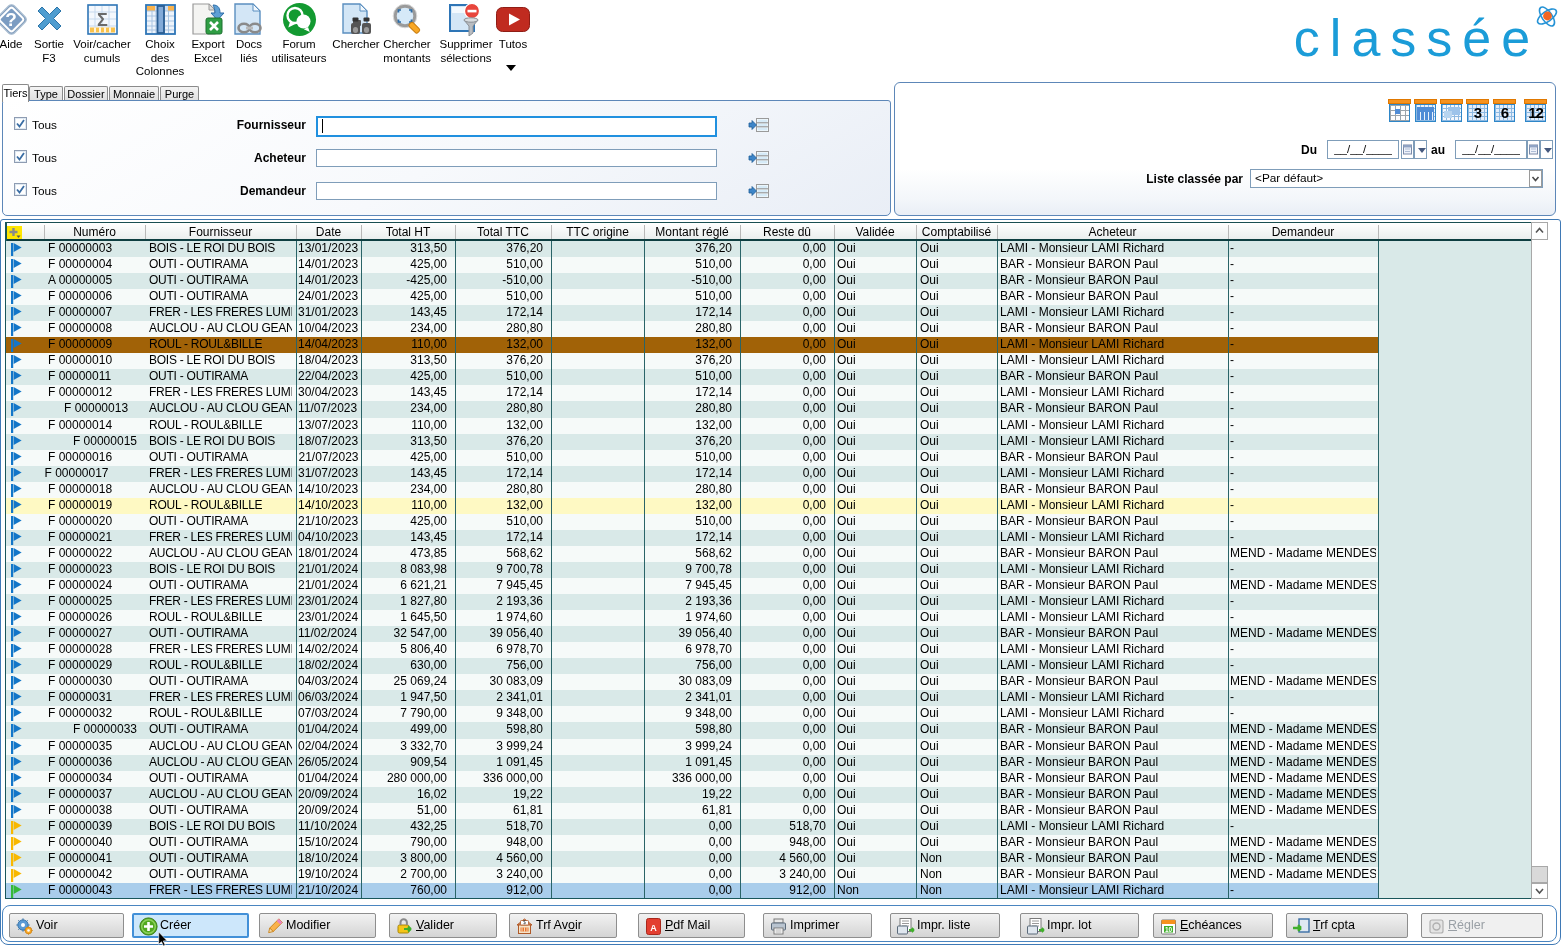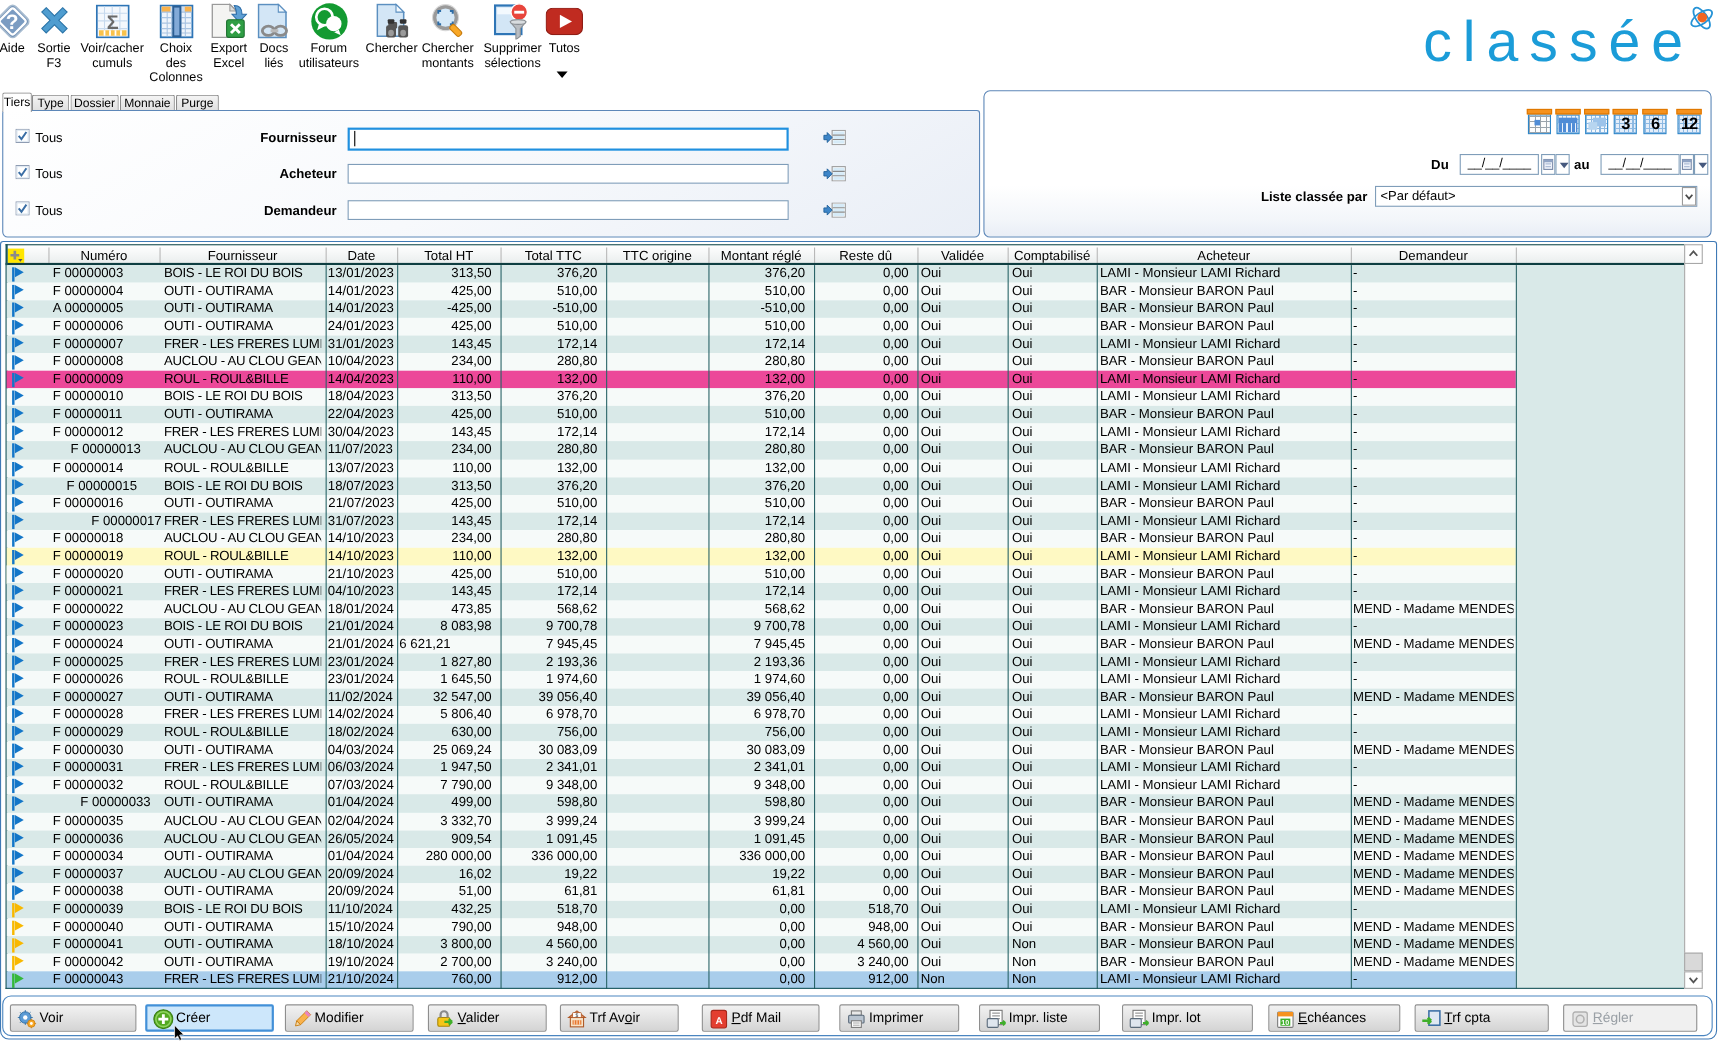--- a/index.html
+++ b/index.html
@@ -414,21 +414,21 @@
     <div class="c" style="left:290px;width:63px;padding-left:2px;padding-right:0px;text-align:left">10/04/2023</div>
     <div class="c" style="left:355px;width:89px;padding-left:2px;padding-right:3px;text-align:right">234,00</div>
     <div class="c" style="left:449px;width:91px;padding-left:2px;padding-right:3px;text-align:right">280,80</div>
     <div class="c" style="left:638px;width:91px;padding-left:2px;padding-right:3px;text-align:right">280,80</div>
     <div class="c" style="left:734px;width:89px;padding-left:2px;padding-right:3px;text-align:right">0,00</div>
     <div class="c" style="left:828px;width:79px;padding-left:3px;padding-right:0px;text-align:left">Oui</div>
     <div class="c" style="left:910px;width:77px;padding-left:4px;padding-right:0px;text-align:left">Oui</div>
     <div class="c" style="left:991px;width:228px;padding-left:3px;padding-right:0px;text-align:left">BAR - Monsieur BARON Paul</div>
     <div class="c" style="left:1222px;width:148px;padding-left:2px;padding-right:0px;text-align:left">-</div>
   </div>
-<div class="r" style="top:337px;height:16px;background:#ec4899;width:1372px">
+<div class="r" style="top:337px;height:16px;background:#a16207;width:1372px">
     <svg class="fg" width="14" height="15" viewBox="0 0 14 15">
       <rect x="3" y="1" width="2.2" height="13" fill="#1376c8"></rect>
       <path d="M5.6 1 L13.6 5.5 L5.6 10 Z" fill="#1376c8"></path>
     </svg>
     <div class="c" style="left:38px;width:95px;padding-left:4px;padding-right:2px;text-align:left">F 00000009</div>
     <div class="c" style="left:139px;width:147px;padding-left:4px;padding-right:0px;text-align:left;letter-spacing:-0.25px">ROUL - ROUL&amp;BILLE</div>
     <div class="c" style="left:290px;width:63px;padding-left:2px;padding-right:0px;text-align:left">14/04/2023</div>
     <div class="c" style="left:355px;width:89px;padding-left:2px;padding-right:3px;text-align:right">110,00</div>
     <div class="c" style="left:449px;width:91px;padding-left:2px;padding-right:3px;text-align:right">132,00</div>
     <div class="c" style="left:638px;width:91px;padding-left:2px;padding-right:3px;text-align:right">132,00</div>
@@ -521,21 +521,21 @@
     <div class="c" style="left:828px;width:79px;padding-left:3px;padding-right:0px;text-align:left">Oui</div>
     <div class="c" style="left:910px;width:77px;padding-left:4px;padding-right:0px;text-align:left">Oui</div>
     <div class="c" style="left:991px;width:228px;padding-left:3px;padding-right:0px;text-align:left">LAMI - Monsieur LAMI Richard</div>
     <div class="c" style="left:1222px;width:148px;padding-left:2px;padding-right:0px;text-align:left">-</div>
   </div>
 <div class="r" style="top:434px;height:16px;background:#d9e9e8;width:1372px">
     <svg class="fg" width="14" height="15" viewBox="0 0 14 15">
       <rect x="3" y="1" width="2.2" height="13" fill="#1376c8"></rect>
       <path d="M5.6 1 L13.6 5.5 L5.6 10 Z" fill="#1376c8"></path>
     </svg>
-    <div class="c" style="left:38px;width:95px;padding-left:4px;padding-right:2px;text-align:center">F 00000015</div>
+    <div class="c" style="left:38px;width:95px;padding-left:4px;padding-right:2px;text-align:right">F 00000015</div>
     <div class="c" style="left:139px;width:147px;padding-left:4px;padding-right:0px;text-align:left;letter-spacing:-0.25px">BOIS - LE ROI DU BOIS</div>
     <div class="c" style="left:290px;width:63px;padding-left:2px;padding-right:0px;text-align:left">18/07/2023</div>
     <div class="c" style="left:355px;width:89px;padding-left:2px;padding-right:3px;text-align:right">313,50</div>
     <div class="c" style="left:449px;width:91px;padding-left:2px;padding-right:3px;text-align:right">376,20</div>
     <div class="c" style="left:638px;width:91px;padding-left:2px;padding-right:3px;text-align:right">376,20</div>
     <div class="c" style="left:734px;width:89px;padding-left:2px;padding-right:3px;text-align:right">0,00</div>
     <div class="c" style="left:828px;width:79px;padding-left:3px;padding-right:0px;text-align:left">Oui</div>
     <div class="c" style="left:910px;width:77px;padding-left:4px;padding-right:0px;text-align:left">Oui</div>
     <div class="c" style="left:991px;width:228px;padding-left:3px;padding-right:0px;text-align:left">LAMI - Monsieur LAMI Richard</div>
     <div class="c" style="left:1222px;width:148px;padding-left:2px;padding-right:0px;text-align:left">-</div>
@@ -555,21 +555,21 @@
     <div class="c" style="left:828px;width:79px;padding-left:3px;padding-right:0px;text-align:left">Oui</div>
     <div class="c" style="left:910px;width:77px;padding-left:4px;padding-right:0px;text-align:left">Oui</div>
     <div class="c" style="left:991px;width:228px;padding-left:3px;padding-right:0px;text-align:left">BAR - Monsieur BARON Paul</div>
     <div class="c" style="left:1222px;width:148px;padding-left:2px;padding-right:0px;text-align:left">-</div>
   </div>
 <div class="r" style="top:466px;height:16px;background:#d9e9e8;width:1372px">
     <svg class="fg" width="14" height="15" viewBox="0 0 14 15">
       <rect x="3" y="1" width="2.2" height="13" fill="#1376c8"></rect>
       <path d="M5.6 1 L13.6 5.5 L5.6 10 Z" fill="#1376c8"></path>
     </svg>
-    <div class="c" style="left:48px;width:95px;padding-left:4px;padding-right:2px;text-align:right">F 00000017</div>
+    <div class="c" style="left:22px;width:95px;padding-left:4px;padding-right:2px;text-align:center">F 00000017</div>
     <div class="c" style="left:139px;width:147px;padding-left:4px;padding-right:0px;text-align:left;letter-spacing:-0.25px">FRER - LES FRERES LUMI</div>
     <div class="c" style="left:290px;width:63px;padding-left:2px;padding-right:0px;text-align:left">31/07/2023</div>
     <div class="c" style="left:355px;width:89px;padding-left:2px;padding-right:3px;text-align:right">143,45</div>
     <div class="c" style="left:449px;width:91px;padding-left:2px;padding-right:3px;text-align:right">172,14</div>
     <div class="c" style="left:638px;width:91px;padding-left:2px;padding-right:3px;text-align:right">172,14</div>
     <div class="c" style="left:734px;width:89px;padding-left:2px;padding-right:3px;text-align:right">0,00</div>
     <div class="c" style="left:828px;width:79px;padding-left:3px;padding-right:0px;text-align:left">Oui</div>
     <div class="c" style="left:910px;width:77px;padding-left:4px;padding-right:0px;text-align:left">Oui</div>
     <div class="c" style="left:991px;width:228px;padding-left:3px;padding-right:0px;text-align:left">LAMI - Monsieur LAMI Richard</div>
     <div class="c" style="left:1222px;width:148px;padding-left:2px;padding-right:0px;text-align:left">-</div>
@@ -677,21 +677,21 @@
     <div class="c" style="left:1222px;width:148px;padding-left:2px;padding-right:0px;text-align:left">-</div>
   </div>
 <div class="r" style="top:578px;height:16px;background:#f6faf9;width:1372px">
     <svg class="fg" width="14" height="15" viewBox="0 0 14 15">
       <rect x="3" y="1" width="2.2" height="13" fill="#1376c8"></rect>
       <path d="M5.6 1 L13.6 5.5 L5.6 10 Z" fill="#1376c8"></path>
     </svg>
     <div class="c" style="left:38px;width:95px;padding-left:4px;padding-right:2px;text-align:left">F 00000024</div>
     <div class="c" style="left:139px;width:147px;padding-left:4px;padding-right:0px;text-align:left;letter-spacing:-0.25px">OUTI - OUTIRAMA</div>
     <div class="c" style="left:290px;width:63px;padding-left:2px;padding-right:0px;text-align:left">21/01/2024</div>
-    <div class="c" style="left:355px;width:89px;padding-left:2px;padding-right:3px;text-align:left">6 621,21</div>
+    <div class="c" style="left:355px;width:89px;padding-left:2px;padding-right:3px;text-align:right">6 621,21</div>
     <div class="c" style="left:449px;width:91px;padding-left:2px;padding-right:3px;text-align:right">7 945,45</div>
     <div class="c" style="left:638px;width:91px;padding-left:2px;padding-right:3px;text-align:right">7 945,45</div>
     <div class="c" style="left:734px;width:89px;padding-left:2px;padding-right:3px;text-align:right">0,00</div>
     <div class="c" style="left:828px;width:79px;padding-left:3px;padding-right:0px;text-align:left">Oui</div>
     <div class="c" style="left:910px;width:77px;padding-left:4px;padding-right:0px;text-align:left">Oui</div>
     <div class="c" style="left:991px;width:228px;padding-left:3px;padding-right:0px;text-align:left">BAR - Monsieur BARON Paul</div>
     <div class="c" style="left:1222px;width:148px;padding-left:2px;padding-right:0px;text-align:left">MEND - Madame MENDES</div>
   </div>
 <div class="r" style="top:594px;height:16px;background:#d9e9e8;width:1372px">
     <svg class="fg" width="14" height="15" viewBox="0 0 14 15">

